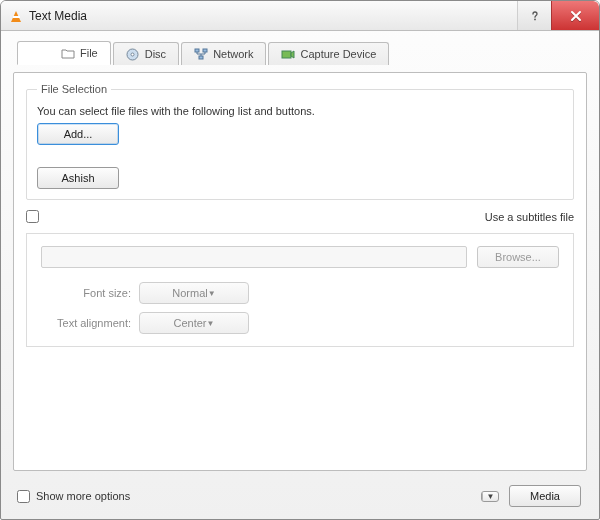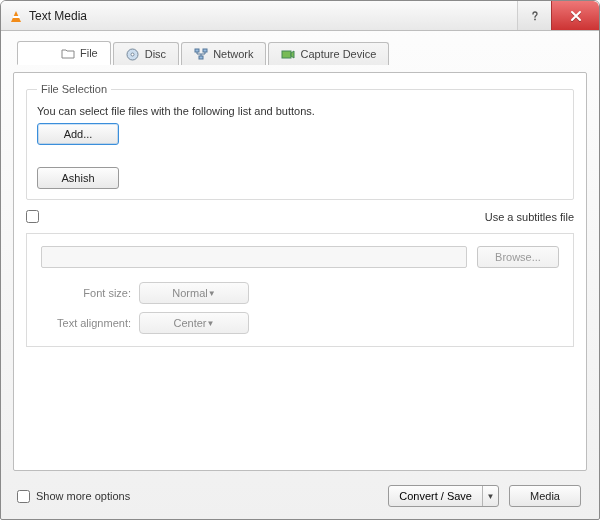--- a/index.html
+++ b/index.html
@@ -270,21 +270,20 @@
 
     </div>
 
     <div class="footer">
       <div class="check-row">
         <input type="checkbox" style="">
         <span>Show more options</span>
       </div>
       <div class="spacer"></div>
       <div class="split-btn">
-        <div class="main">Convert / Save</div>
         <div class="drop">
           <span>▼</span>
         </div>
       </div>
       <div class="btn" style="width:72px">Media</div>
     </div>
 
   </div>
 </div>
 

